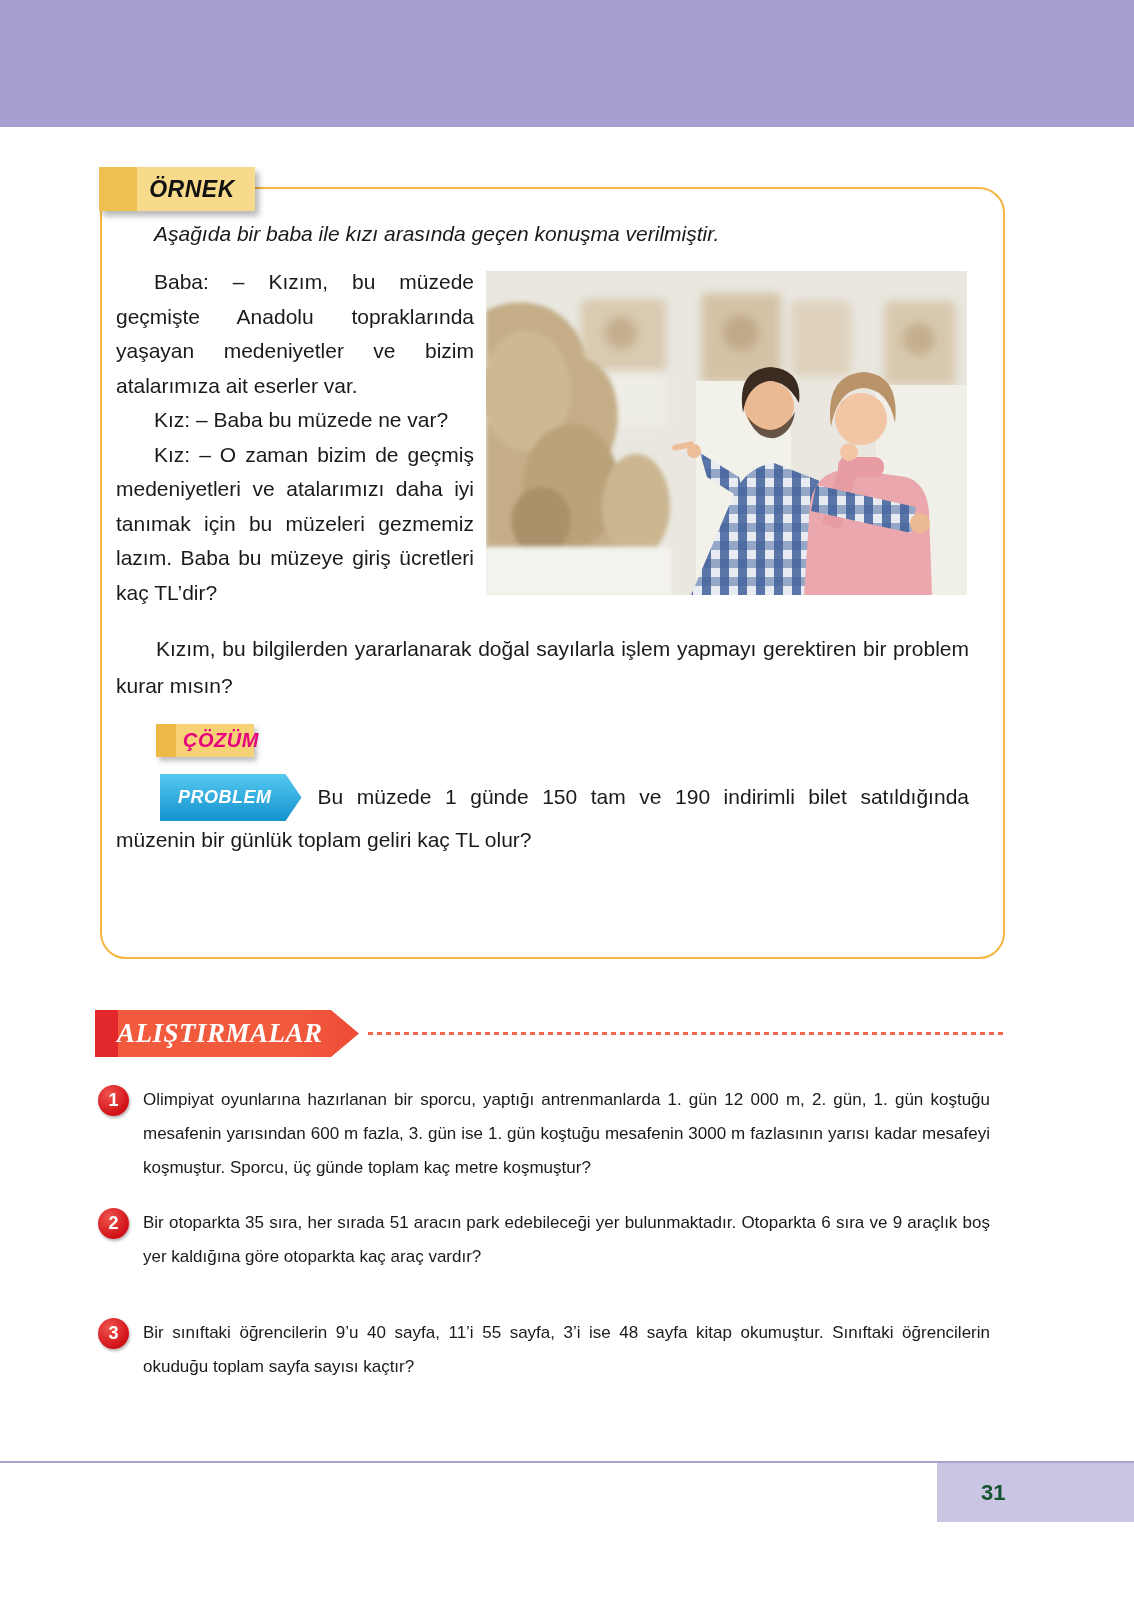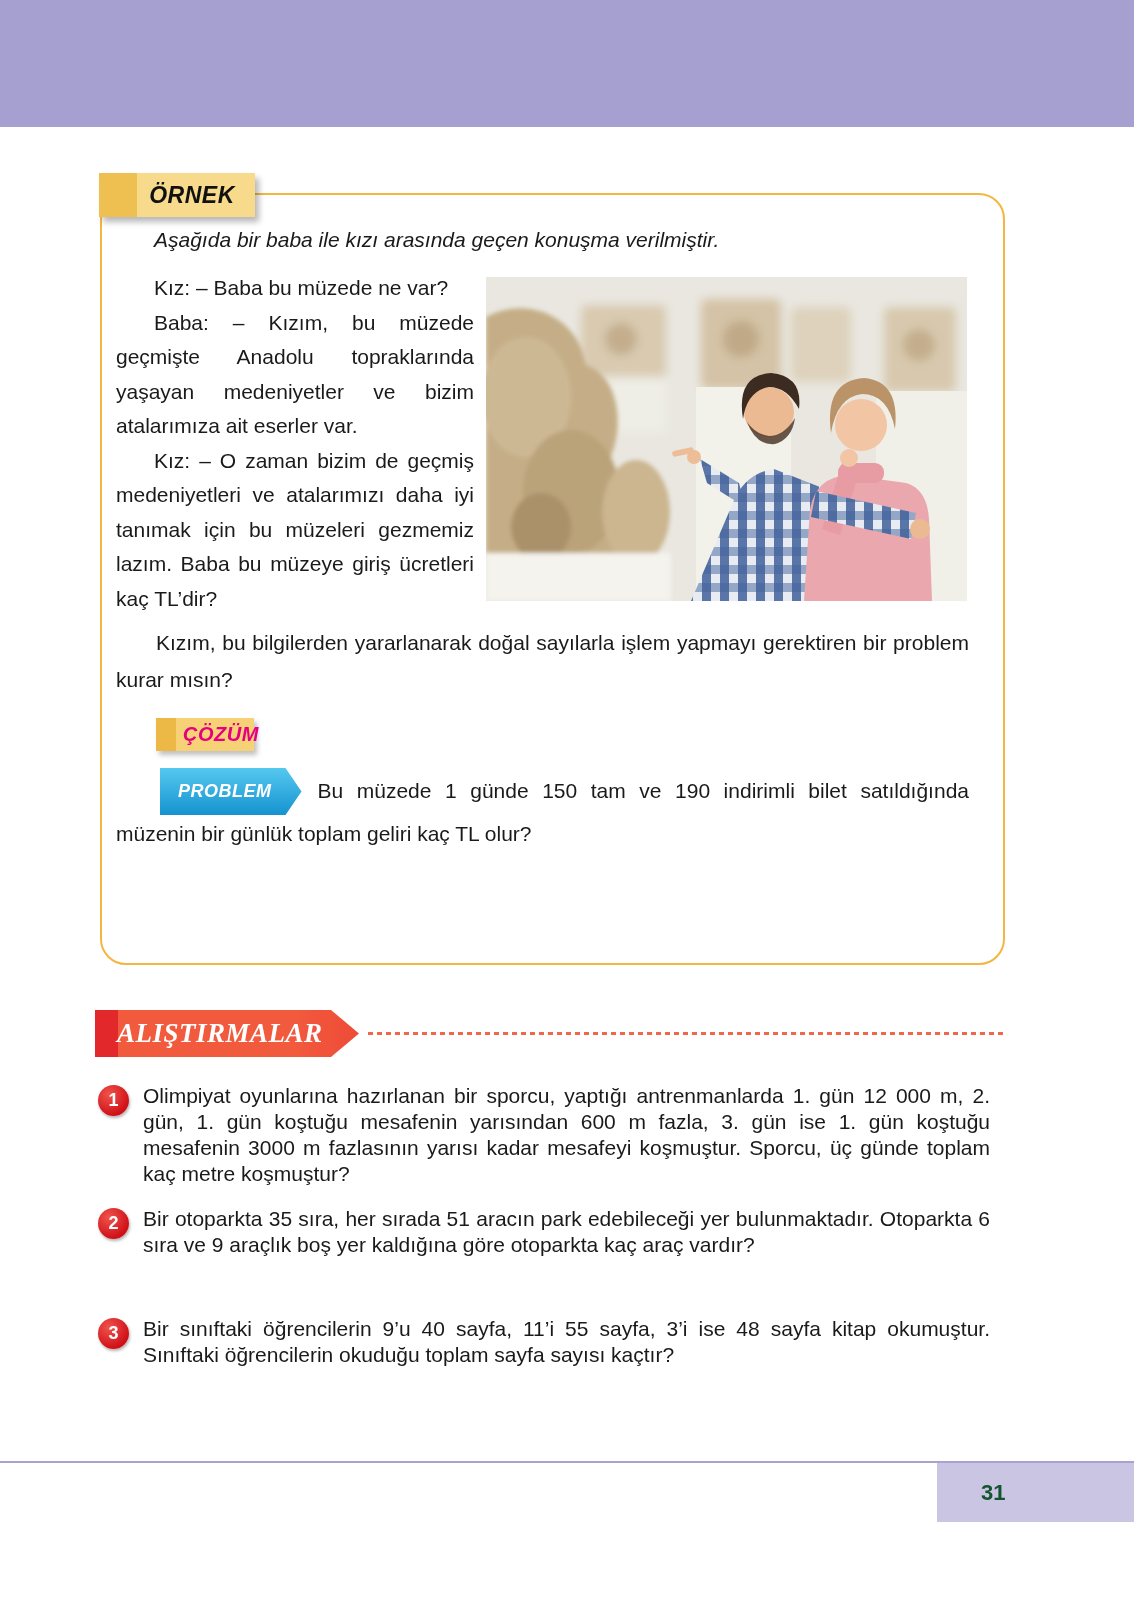--- a/index.html
+++ b/index.html
@@ -3,39 +3,39 @@
 <meta charset="utf-8">
 <style>
   html,body{margin:0;padding:0;background:#ffffff;}
   .page{position:relative;width:1134px;height:1616px;background:#ffffff;overflow:hidden;
         font-family:"Liberation Sans", sans-serif;color:#1a1a1a;}
 
   
   .header-band{position:absolute;top:0;left:0;width:1134px;height:127px;background:#a6a0d0;}
 
   
-  .example-box{position:absolute;left:100px;top:193px;width:905px;height:772px;
+  .example-box{position:absolute;left:100px;top:187px;width:905px;height:772px;
                border:2px solid #f5b63f;border-radius:26px;box-sizing:border-box;
                padding:32px 34px 0 14px;background:#fff;}
   .tag-ornek{position:absolute;top:-22px;left:-3px;width:156px;height:44px;
              background:linear-gradient(90deg,#eec052 0 38px,#f7da8b 38px);
              box-shadow:4px 5px 6px rgba(0,0,0,0.28);
              display:flex;align-items:center;justify-content:center;padding-left:30px;
              box-sizing:border-box;}
   .tag-ornek span{font-size:23px;font-weight:bold;font-style:italic;letter-spacing:.5px;color:#111;}
 
   .intro{margin:0 0 0 38px;font-style:italic;font-size:21px;line-height:26px;}
 
   .example-row{display:flex;margin-top:18px;}
   .dialogue{width:358px;margin-right:12px;}
   .dialogue p{margin:0;font-size:21px;line-height:34.5px;text-align:justify;text-indent:38px;}
   .photo{width:481px;height:324px;margin-top:6px;overflow:hidden;flex:0 0 481px;}
 
   .para{font-size:21px;line-height:37px;text-align:justify;}
-  .question{margin:8px 0 0;text-indent:40px;}
+  .question{margin:20px 0 0;text-indent:40px;}
 
   .cozum-wrap{margin:20px 0 0 40px;height:34px;}
   .tag-cozum{display:inline-flex;width:98px;height:33px;
              background:linear-gradient(90deg,#ecb947 0 20px,#f6d176 20px);
              box-shadow:3px 4px 5px rgba(0,0,0,0.25);
              align-items:center;justify-content:center;padding-left:32px;box-sizing:border-box;}
   .tag-cozum span{color:#e6007e;font-weight:bold;font-style:italic;font-size:20px;letter-spacing:.5px;}
 
   .problem-para{margin:16px 0 0;}
   .tag-problem{display:inline-block;margin-left:44px;margin-right:16px;
@@ -54,21 +54,21 @@
   .ribbon span{color:#fff;font-style:italic;font-weight:bold;font-size:27px;letter-spacing:.5px;}
   .dotted{position:absolute;left:368px;top:22px;width:639px;height:3px;
           background:repeating-linear-gradient(90deg,#f2664a 0 5px,transparent 5px 9px);}
 
   .ex-item{position:absolute;left:98px;width:892px;display:flex;align-items:flex-start;}
   .ex-1{top:73px}.ex-2{top:196px}.ex-3{top:306px}
   .badge{width:31px;height:31px;border-radius:50%;flex:0 0 31px;margin-top:2px;
          background:radial-gradient(circle at 35% 30%,#f0534d,#cf1016 72%);
          color:#fff;font-weight:bold;font-size:18px;display:flex;align-items:center;
          justify-content:center;box-shadow:1px 2px 3px rgba(0,0,0,0.3);}
-  .ex-text{margin:0 0 0 14px;font-size:21px;line-height:26px;text-align:justify;width:847px;}
+  .ex-text{margin:0 0 0 14px;font-size:17px;line-height:34px;text-align:justify;width:847px;}
 
   
   .footer-line{position:absolute;top:1461px;left:0;width:1134px;height:2px;background:#a8a2cf;}
   .footer-box{position:absolute;top:1463px;left:937px;width:197px;height:59px;background:#c9c5e2;
               display:flex;align-items:center;padding-left:44px;box-sizing:border-box;}
   .footer-box span{font-weight:bold;font-size:22px;color:#14532d;}
 </style>
 </head>
 <body>
 
@@ -78,22 +78,22 @@
 
   <section class="example-box">
     <div class="tag-ornek">
       <span>ÖRNEK</span>
     </div>
 
     <p class="intro">Aşağıda bir baba ile kızı arasında geçen konuşma verilmiştir.</p>
 
     <div class="example-row">
       <div class="dialogue">
+        <p>Baba: – Kızım, bu müzede geçmişte Anadolu topraklarında yaşayan medeniyetler ve bizim atalarımıza ait eserler var.</p>
         <p>Kız: – Baba bu müzede ne var?</p>
-        <p>Baba: – Kızım, bu müzede geçmişte Anadolu topraklarında yaşayan medeniyetler ve bizim atalarımıza ait eserler var.</p>
         <p>Kız: – O zaman bizim de geçmiş medeniyetleri ve atalarımızı daha iyi tanımak için bu müzeleri gezmemiz lazım. Baba bu müzeye giriş ücretleri kaç TL’dir?</p>
       </div>
 
       <div class="photo">
         <svg viewBox="0 0 481 324" width="481" height="324">
           <defs>
             <filter id="b1" x="-20%" y="-20%" width="140%" height="140%">
                 <feGaussianBlur stdDeviation="5"></feGaussianBlur>
               </filter>
             <filter id="b2" x="-20%" y="-20%" width="140%" height="140%">

